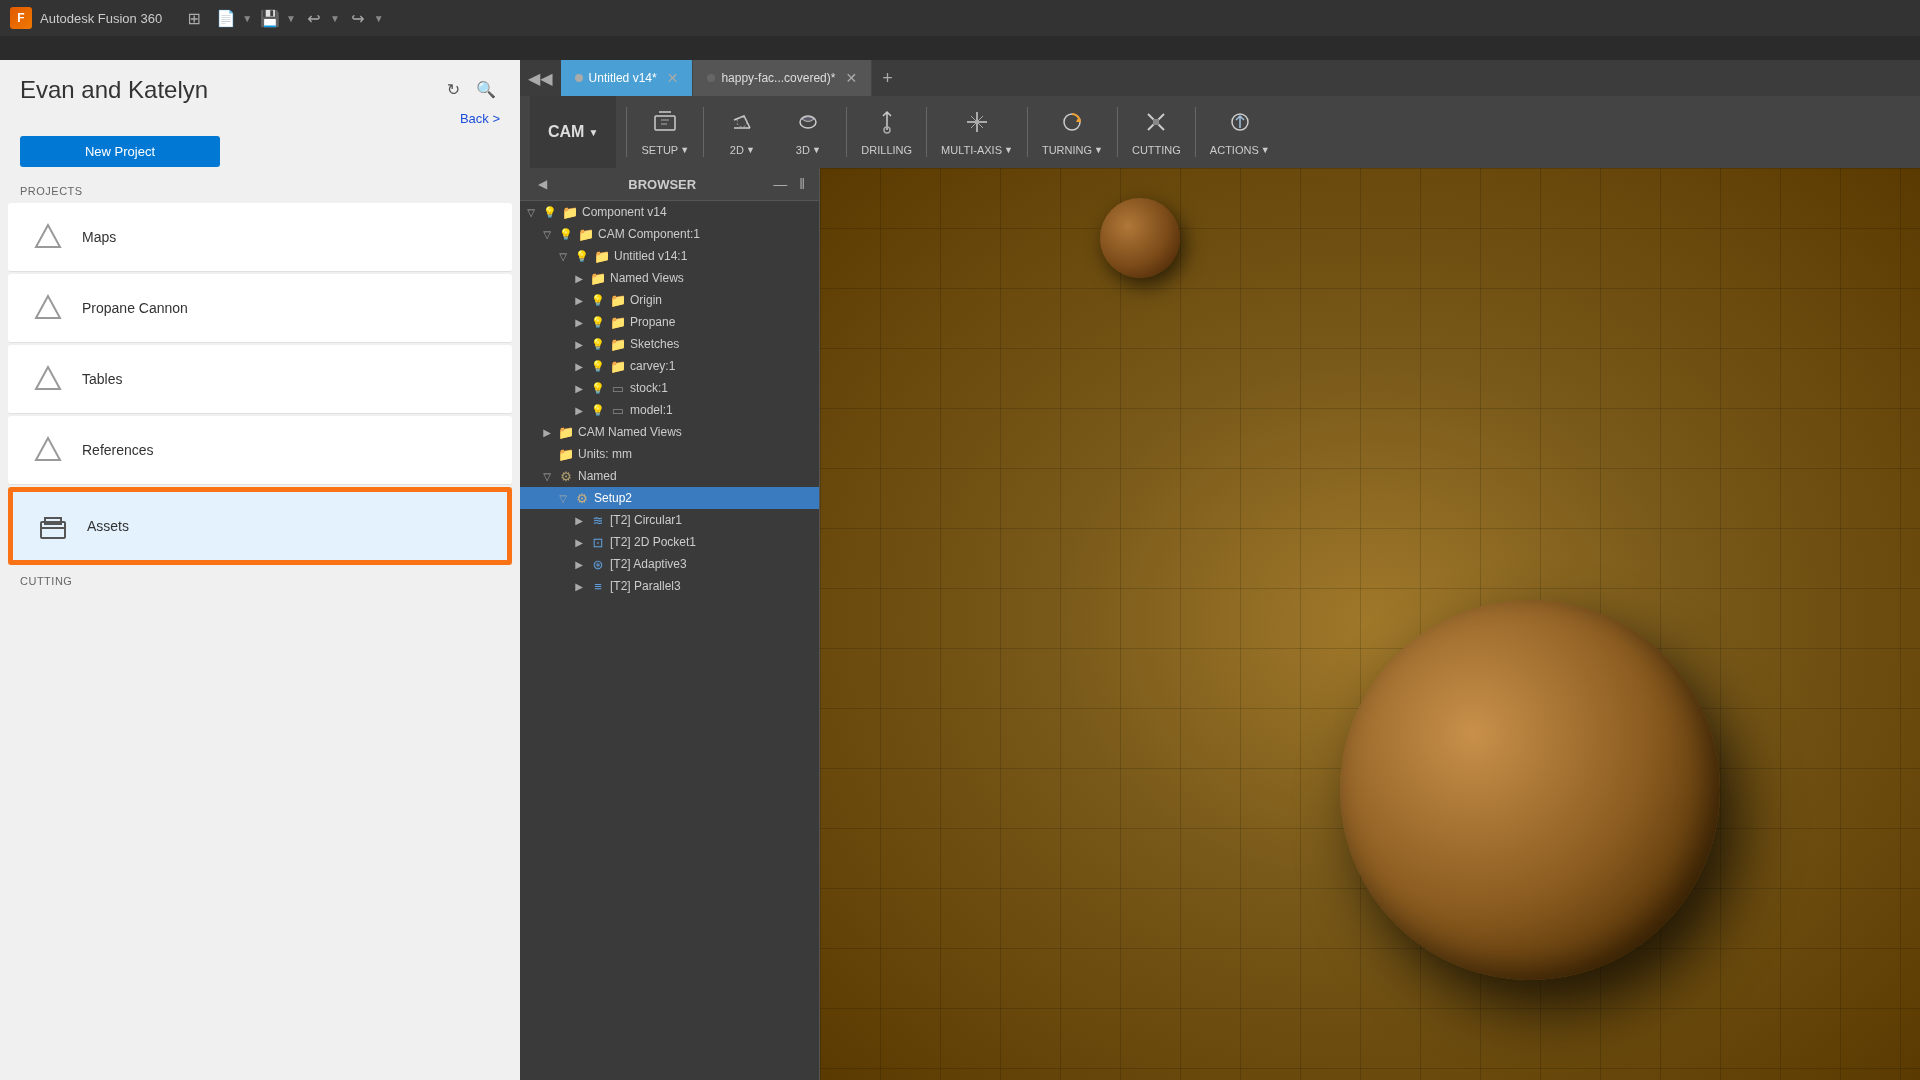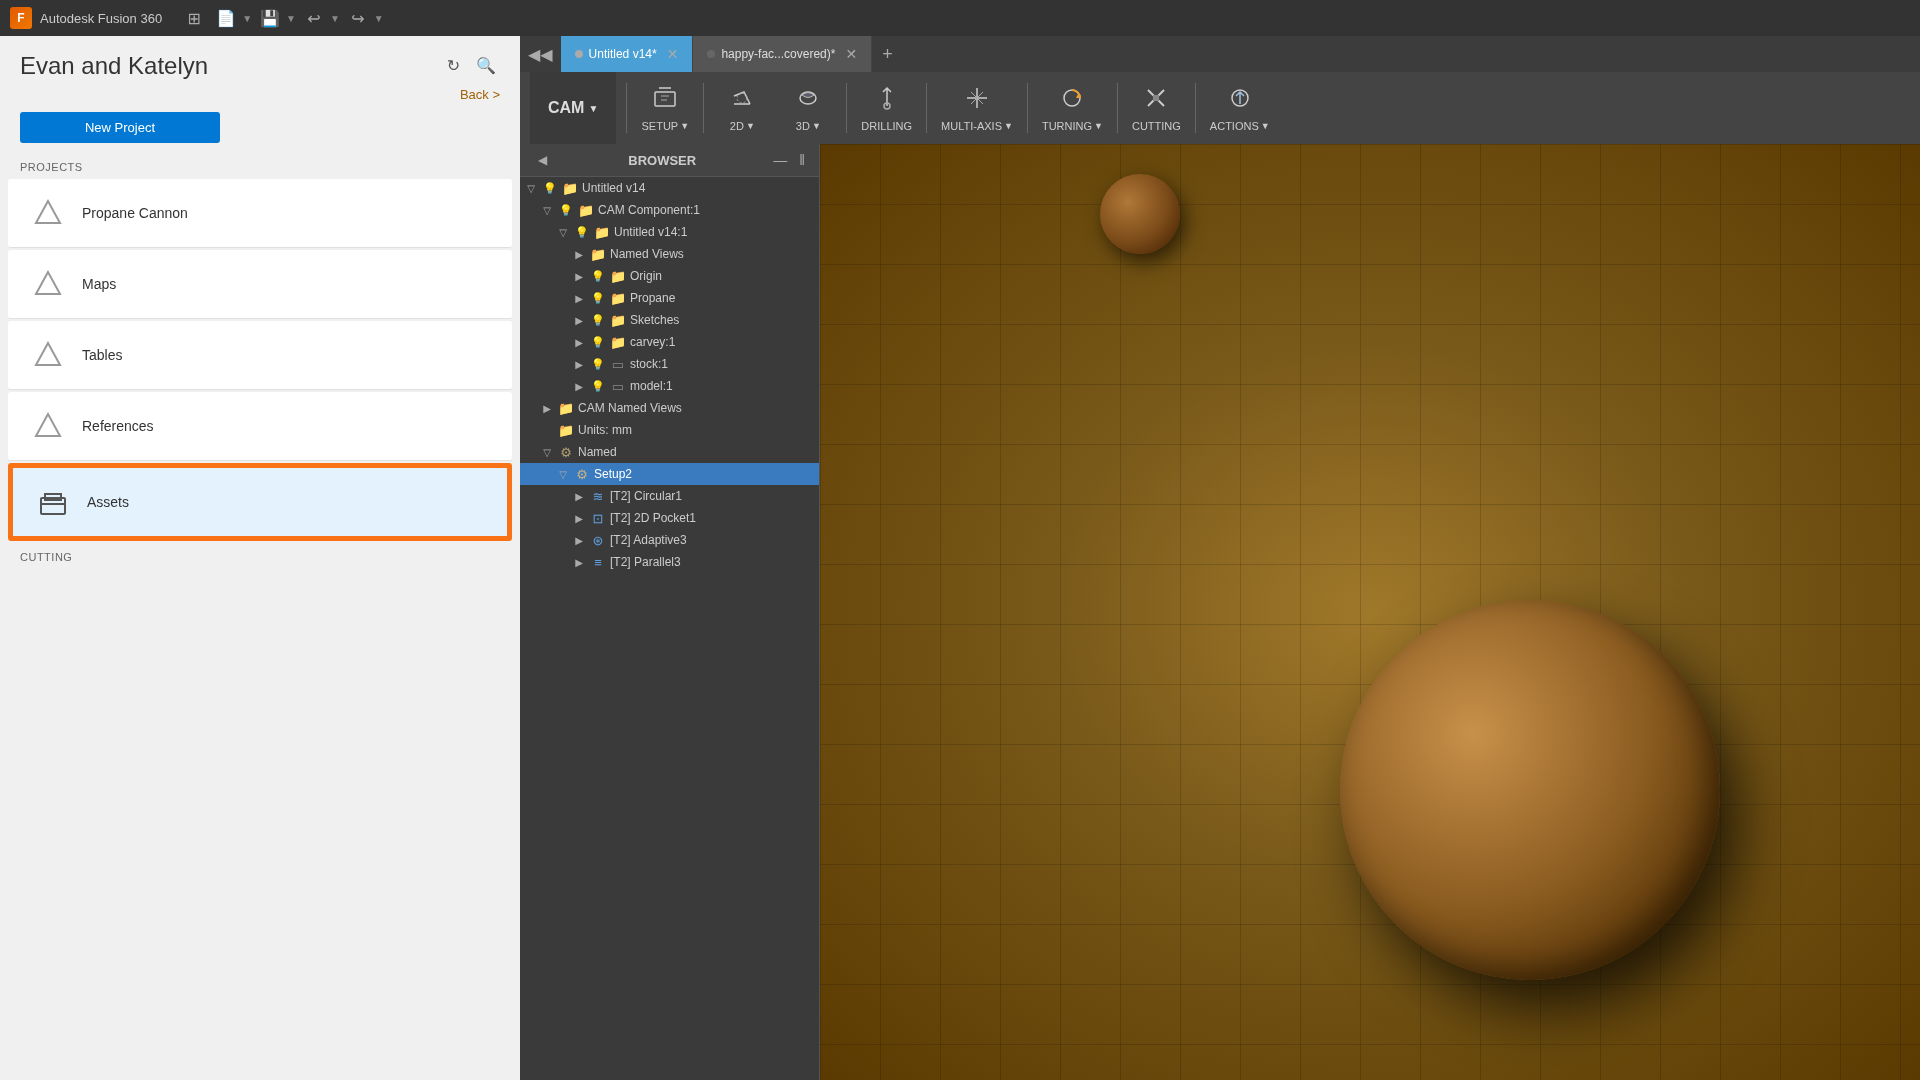--- a/index.html
+++ b/index.html
@@ -25,21 +25,21 @@
     .app-title { color: #ccc; font-size: 13px; }
     .toolbar-icons { display: flex; gap: 4px; margin-left: 10px; }
     .toolbar-btn {
       background: none; border: none; color: #aaa; cursor: pointer;
       width: 28px; height: 28px; display: flex; align-items: center; justify-content: center;
       border-radius: 3px; font-size: 16px;
     }
     .toolbar-btn-group { display: flex; gap: 2px; align-items: center; }
 
     
-    .main-layout { display: flex; flex: 1; overflow: hidden; }
+    .main-layout { display: flex; flex: 1; overflow: hidden; margin-top: 24px; }
 
     
     .left-panel {
       width: 520px;
       background: #f0f0f0;
       display: flex;
       flex-direction: column;
       flex-shrink: 0;
       overflow: hidden;
     }
@@ -48,21 +48,21 @@
       background: #f0f0f0;
       padding: 16px 20px 10px;
       display: flex;
       align-items: flex-start;
       justify-content: space-between;
     }
     .panel-title { font-size: 24px; font-weight: 300; color: #333; }
     .panel-header-actions { display: flex; gap: 8px; align-items: center; flex-direction: column; align-items: flex-end; }
     .header-icons { display: flex; gap: 8px; }
     .icon-btn { background: none; border: none; cursor: pointer; color: #555; font-size: 16px; padding: 4px; }
-    .back-link { color: #a16207; font-size: 13px; cursor: pointer; }
+    .back-link { color: #1d4ed8; font-size: 13px; cursor: pointer; }
 
     .new-project-btn {
       background: #0078d4;
       color: white;
       border: none;
       padding: 8px 18px;
       border-radius: 3px;
       cursor: pointer;
       font-size: 13px;
       margin: 0 20px 10px;
@@ -321,32 +321,32 @@
 
     <div class="project-list">
 
       <div class="project-item">
         <div class="project-icon">
           <svg viewBox="0 0 32 32" fill="none" stroke="#999" stroke-width="2">
             <path d="M16 4 L4 26 L28 26 Z"></path>
           </svg>
         </div>
         <div>
-          <div class="project-name">Propane Cannon</div>
+          <div class="project-name">Maps</div>
         </div>
       </div>
 
       <div class="project-item">
         <div class="project-icon">
           <svg viewBox="0 0 32 32" fill="none" stroke="#999" stroke-width="2">
             <path d="M16 4 L4 26 L28 26 Z"></path>
           </svg>
         </div>
         <div>
-          <div class="project-name">Maps</div>
+          <div class="project-name">Propane Cannon</div>
         </div>
       </div>
 
       <div class="project-item">
         <div class="project-icon">
           <svg viewBox="0 0 32 32" fill="none" stroke="#999" stroke-width="2">
             <path d="M16 4 L4 26 L28 26 Z"></path>
           </svg>
         </div>
         <div>
@@ -543,21 +543,21 @@
             <button class="browser-btn">‖</button>
           </div>
         </div>
 
         <div>
 
           <div class="tree-item" style="padding-left:4px">
             <span class="tree-arrow">▽</span>
             <span class="tree-icon eye-icon">💡</span>
             <span class="tree-icon folder-icon">📁</span>
-            <span class="tree-label">Untitled v14</span>
+            <span class="tree-label">Component v14</span>
           </div>
 
           <div class="tree-item" style="padding-left:20px">
             <span class="tree-arrow">▽</span>
             <span class="tree-icon eye-icon">💡</span>
             <span class="tree-icon folder-icon">📁</span>
             <span class="tree-label">CAM Component:1</span>
           </div>
 
           <div class="tree-item" style="padding-left:36px">

